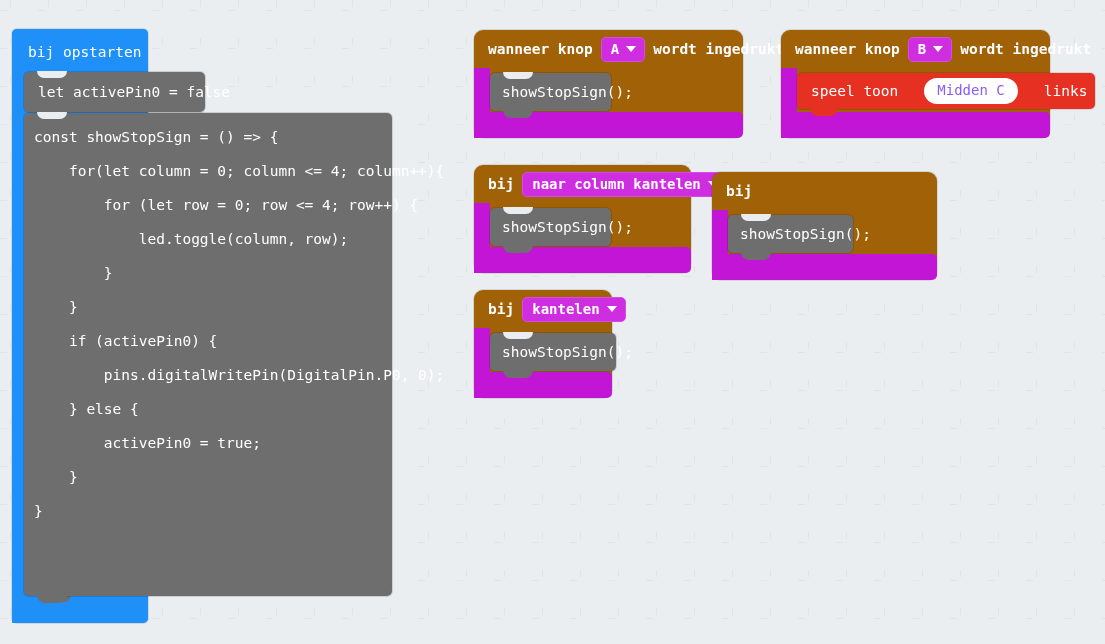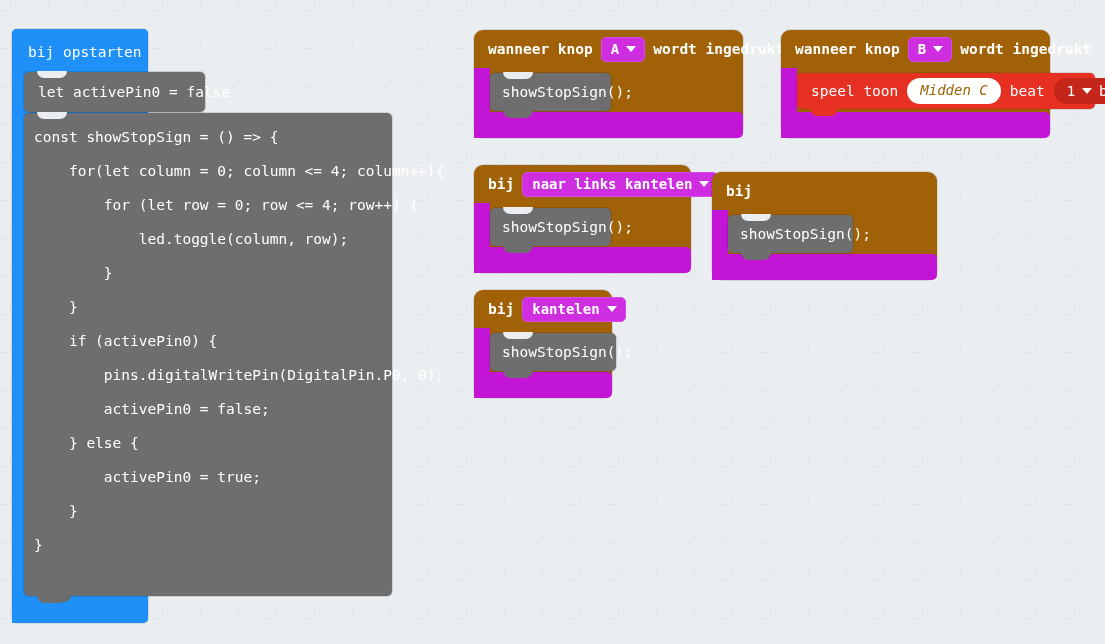--- a/index.html
+++ b/index.html
@@ -95,46 +95,45 @@
     flex: 0 0 auto;
   }
 
   
   .music {
     position: absolute;
     background: #e63022;
     border-radius: 5px;
     display: flex;
     align-items: center;
-    gap: 9px;
+    gap: 26px;
     padding: 0 12px 0 14px;
     height: 36px;
     box-sizing: border-box;
     box-shadow: 0 0 0 1px rgba(0,0,0,0.10);
   }
   .music::before {
     content: "";
     position: absolute;
     left: 14px;
     bottom: -7px;
     width: 26px;
     height: 8px;
     background: #e63022;
     border-radius: 0 0 6px 6px;
   }
   .pill-white {
     background: #ffffff;
     border-radius: 13px;
     padding: 3px 13px 4px;
-    color: #a16207;
+    color: #8b5cf6;
     font-family: "DejaVu Sans Mono", monospace;
     font-size: 14px;
     line-height: 1.3;
     white-space: nowrap;
-    font-style: italic;
   }
   .pill-dark {
     display: inline-flex;
     align-items: center;
     gap: 7px;
     background: #c4261a;
     border-radius: 13px;
     padding: 4px 11px 5px 13px;
     height: 26px;
     box-sizing: border-box;
@@ -251,21 +250,20 @@
   <div class="notch-bot"></div>
   <div style="padding:7px 12px 0 10px;">
     <div class="code-line">const showStopSign = () =&gt; {</div>
     <div class="code-line">    for(let column = 0; column &lt;= 4; column++){</div>
     <div class="code-line">        for (let row = 0; row &lt;= 4; row++) {</div>
     <div class="code-line">            led.toggle(column, row);</div>
     <div class="code-line">        }</div>
     <div class="code-line">    }</div>
     <div class="code-line">    if (activePin0) {</div>
     <div class="code-line">        pins.digitalWritePin(DigitalPin.P0, 0);</div>
-    <div class="code-line">        activePin0 = false;</div>
     <div class="code-line">    } else {</div>
     <div class="code-line">        activePin0 = true;</div>
     <div class="code-line">    }</div>
     <div class="code-line">}</div>
   </div>
 </div>
 
 <div class="event" style="left:474px; top:30px; width:269px; height:108px;">
   <div class="top">
     <span class="lbl">wanneer knop</span>
@@ -294,33 +292,33 @@
       <span class="caret"></span>
     </span>
     <span class="lbl">wordt ingedrukt</span>
   </div>
   <div class="spine" style="top:38px; height:70px;"></div>
   <div class="foot" style="width:269px;"></div>
 </div>
 <div class="music" style="left:797px; top:73px; width:298px;">
   <span class="lbl">speel toon</span>
   <span class="pill-white">Midden C</span>
-  <span class="lbl">beat</span>
+  <span class="lbl">links</span>
   <span class="pill-dark">
     <span class="txt">1</span>
     <span class="caret"></span>
     <span class="txt">beat</span>
   </span>
 </div>
 
 <div class="event" style="left:474px; top:165px; width:217px; height:108px;">
   <div class="top">
     <span class="lbl">bij</span>
     <span class="field-dd">
-      <span class="txt">naar links kantelen</span>
+      <span class="txt">naar column kantelen</span>
       <span class="caret"></span>
     </span>
   </div>
   <div class="spine" style="top:38px; height:70px;"></div>
   <div class="foot" style="width:217px;"></div>
 </div>
 <div class="gray" style="left:490px; top:208px; width:121px; height:38px;">
   <div class="notch-top"></div>
   <div class="notch-bot"></div>
   <div style="padding:0 12px;">

